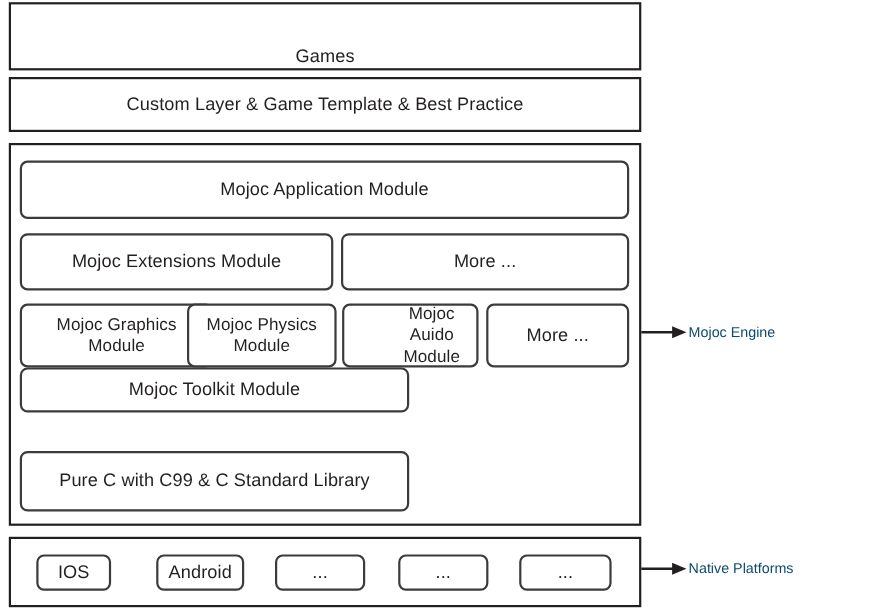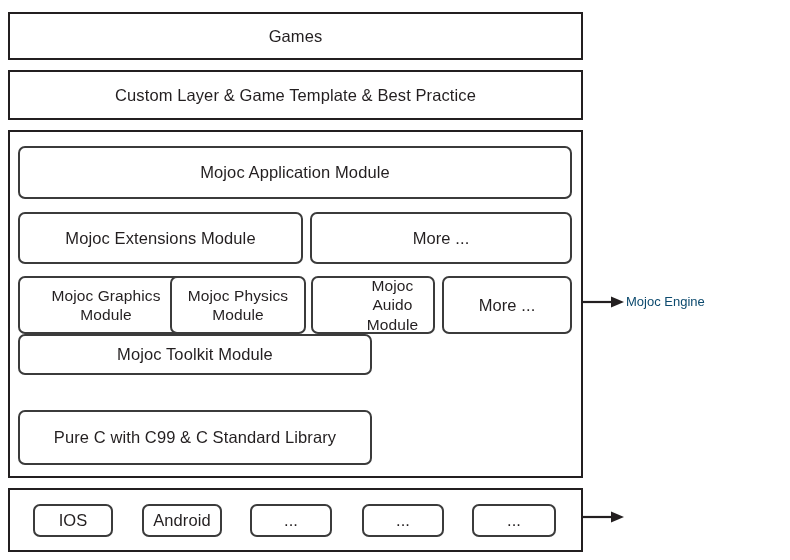--- a/index.html
+++ b/index.html
@@ -57,39 +57,39 @@
     white-space: pre-line;
     font-size: 16.5px;
     letter-spacing: .1px;
   }
 
   .label-sm {
     font-size: 15.5px;
   }
 
   
-  #games-box        { left: 8px;   top: 12px;  width: 575px; height: 48px; }
+  #games-box        { left: 8px;   top: 2px;  width: 575px; height: 62px; align-items: flex-end; }
   #custom-layer-box { left: 8px;   top: 70px;  width: 575px; height: 50px; }
   #engine-box       { left: 8px;   top: 130px; width: 575px; height: 348px; }
   #platforms-box    { left: 8px;   top: 488px; width: 575px; height: 64px; }
 
   #app-module       { left: 18px;  top: 146px; width: 554px; height: 53px; }
   #ext-module       { left: 18px;  top: 212px; width: 285px; height: 52px; }
   #more-ext         { left: 310px; top: 212px; width: 262px; height: 52px; }
 
   #gfx-module       { left: 18px;  top: 276px; width: 176px; height: 58px; }
   #phys-module      { left: 170px; top: 276px; width: 136px; height: 58px; }
   #audio-module     { left: 311px; top: 276px; width: 124px; height: 58px; padding-left: 39px; }
   #more-modules     { left: 442px; top: 276px; width: 130px; height: 58px; }
 
   #toolkit-module   { left: 18px;  top: 334px; width: 354px; height: 41px; }
   #purec-module     { left: 18px;  top: 410px; width: 354px; height: 55px; }
   #thirdparty       { left: 380px; top: 346px; width: 192px; height: 119px; }
 
-  #plat-ios         { left: 33px;  top: 504px; width: 80px;  height: 33px; }
+  #plat-ios         { left: 33px;  top: 504px; width: 68px;  height: 33px; }
   #plat-android     { left: 142px; top: 504px; width: 80px;  height: 33px; text-align: center; }
   #plat-more-1      { left: 250px; top: 504px; width: 82px;  height: 33px; }
   #plat-more-2      { left: 362px; top: 504px; width: 82px;  height: 33px; }
   #plat-more-3      { left: 472px; top: 504px; width: 84px;  height: 33px; }
 
   
   .arrow-svg {
     position: absolute;
     overflow: visible;
   }
@@ -182,14 +182,15 @@
     <line x1="0" y1="7" x2="30" y2="7" stroke="#231f20" stroke-width="2.2"></line>
     <polygon points="28,1.5 41,7 28,12.5" fill="#231f20"></polygon>
   </svg>
 
   <svg class="arrow-svg" id="arrow-platforms" width="42" height="14" viewBox="0 0 42 14">
     <line x1="0" y1="7" x2="30" y2="7" stroke="#231f20" stroke-width="2.2"></line>
     <polygon points="28,1.5 41,7 28,12.5" fill="#231f20"></polygon>
   </svg>
 
   <span class="side-label" id="label-engine">Mojoc Engine</span>
+  <span class="side-label" id="label-platforms">Native Platforms</span>
 
 </div>
 
 </body></html>

